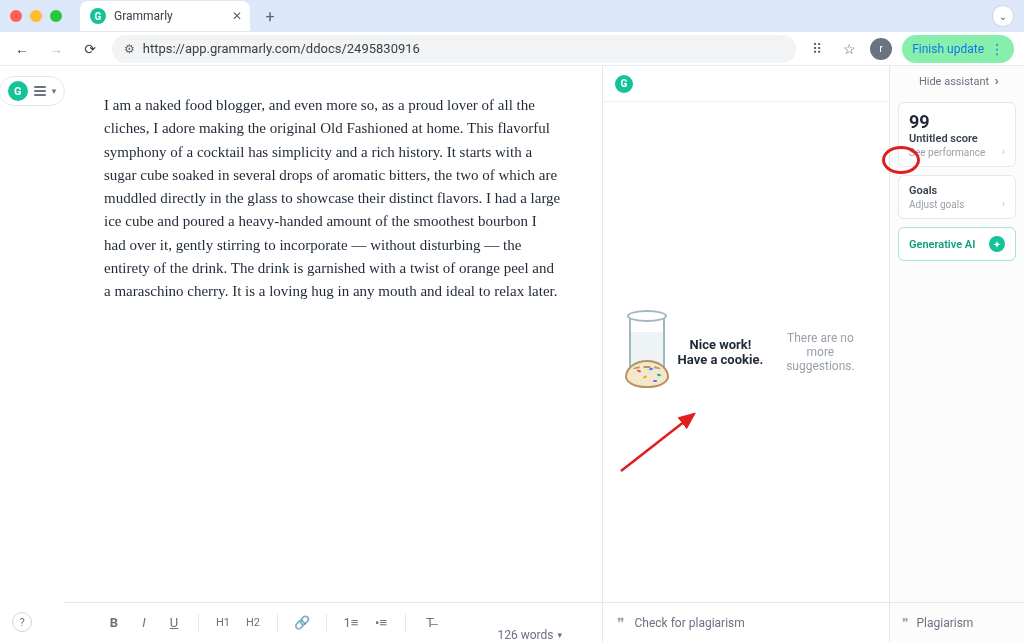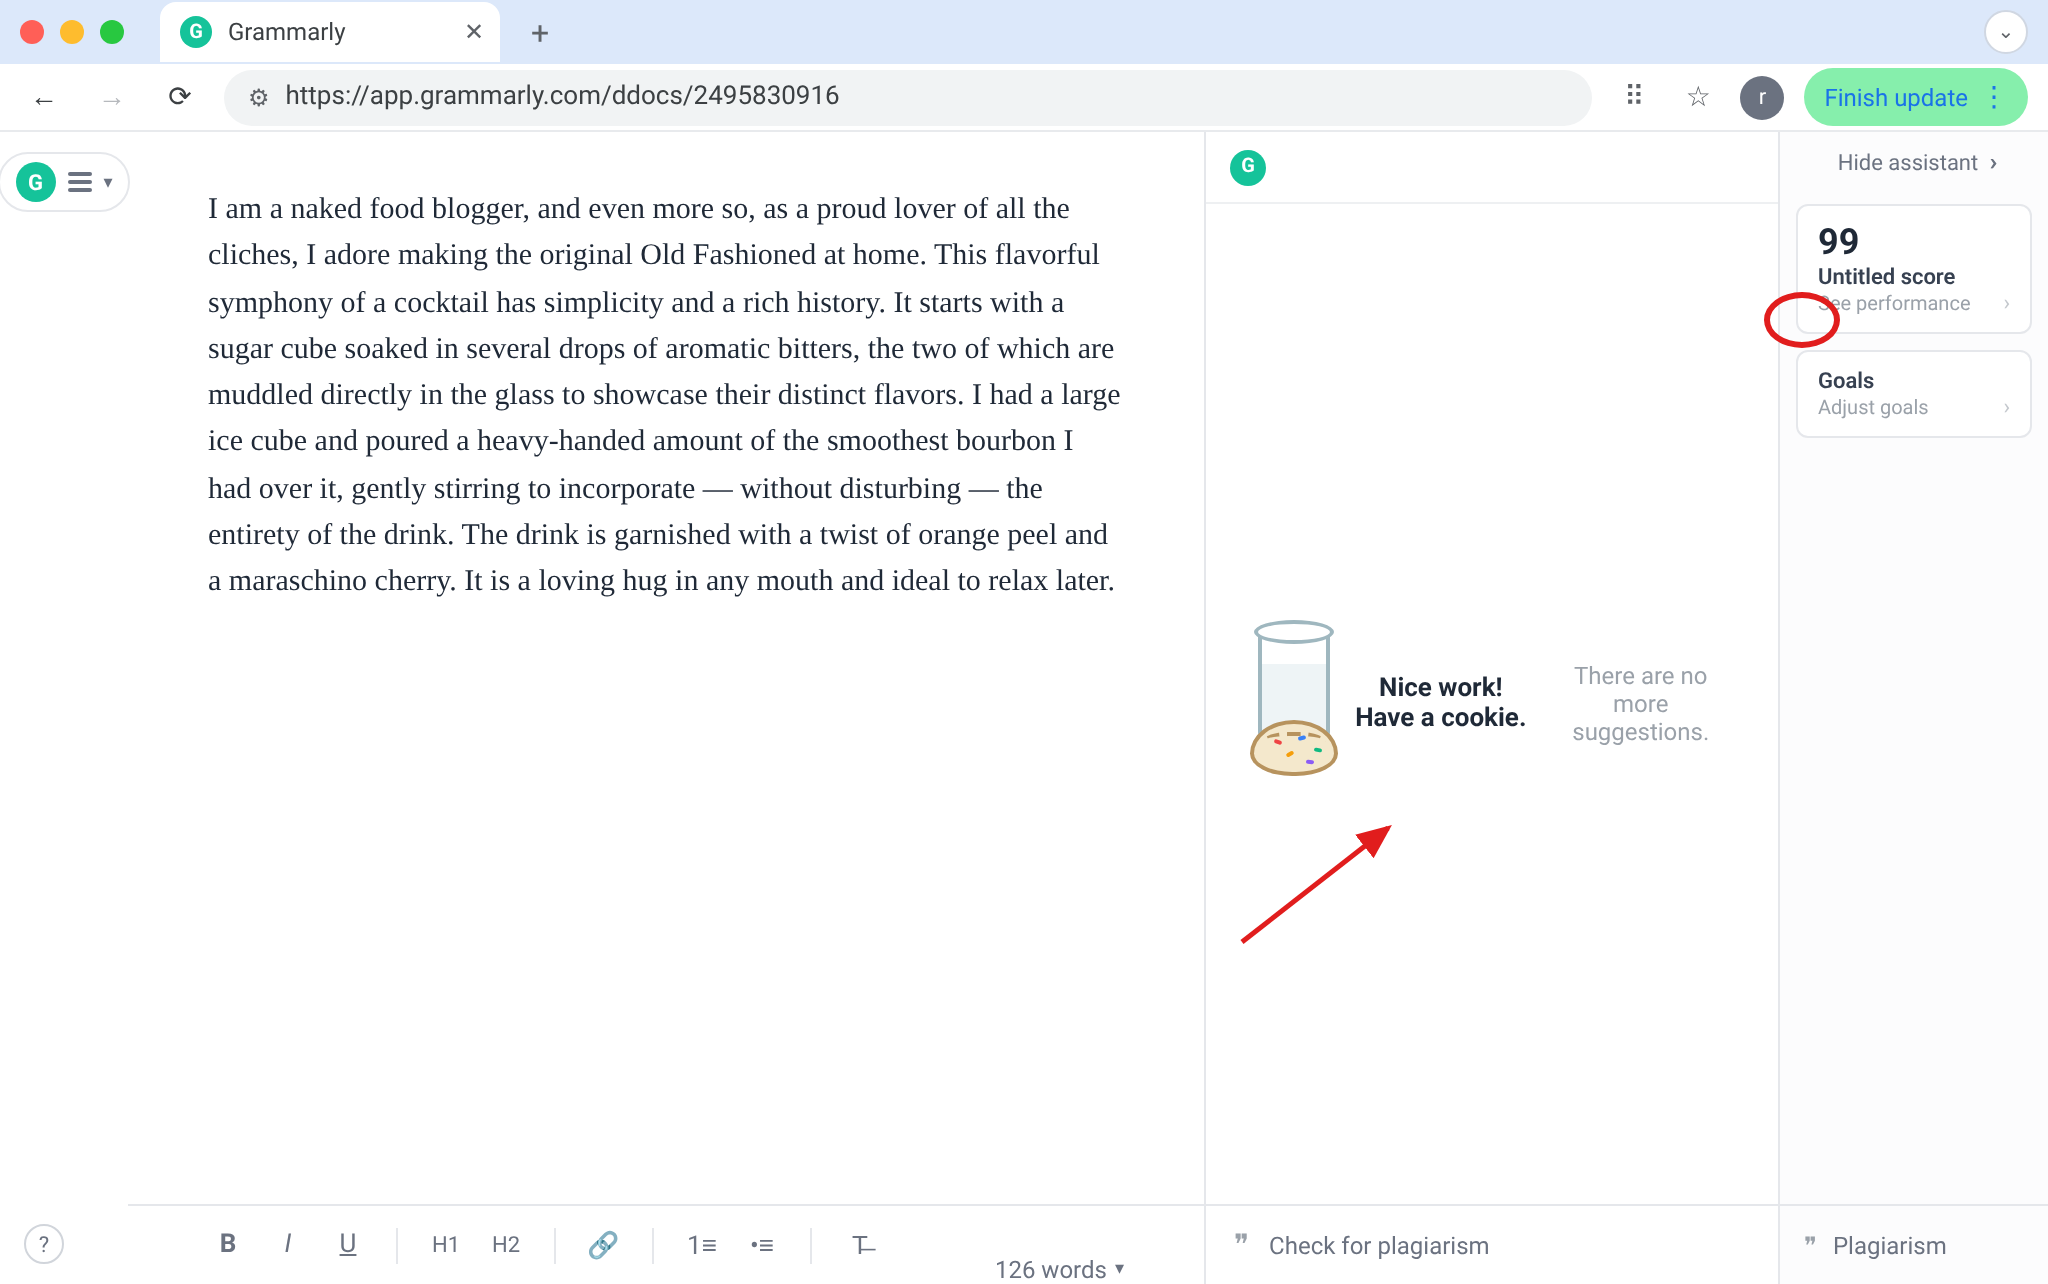--- a/index.html
+++ b/index.html
@@ -196,20 +196,24 @@
           <span class="chev">›</span>
         </div>
       </div>
       <div class="card">
         <div class="label">Goals</div>
         <div class="sub">
           <span>Adjust goals</span>
           <span class="chev">›</span>
         </div>
       </div>
+      <div class="card gen">
+        <span class="label" style="color:#0e9f7a">Generative AI</span>
+        <span class="gen-dot">✦</span>
+      </div>
     </div>
     <div class="right-footer">
       <span style="color:#9aa1a9">❞</span>
       <span>Plagiarism</span>
     </div>
   </div>
 
   <div class="help-btn">?</div>
 
   <div class="anno-circle"></div>

